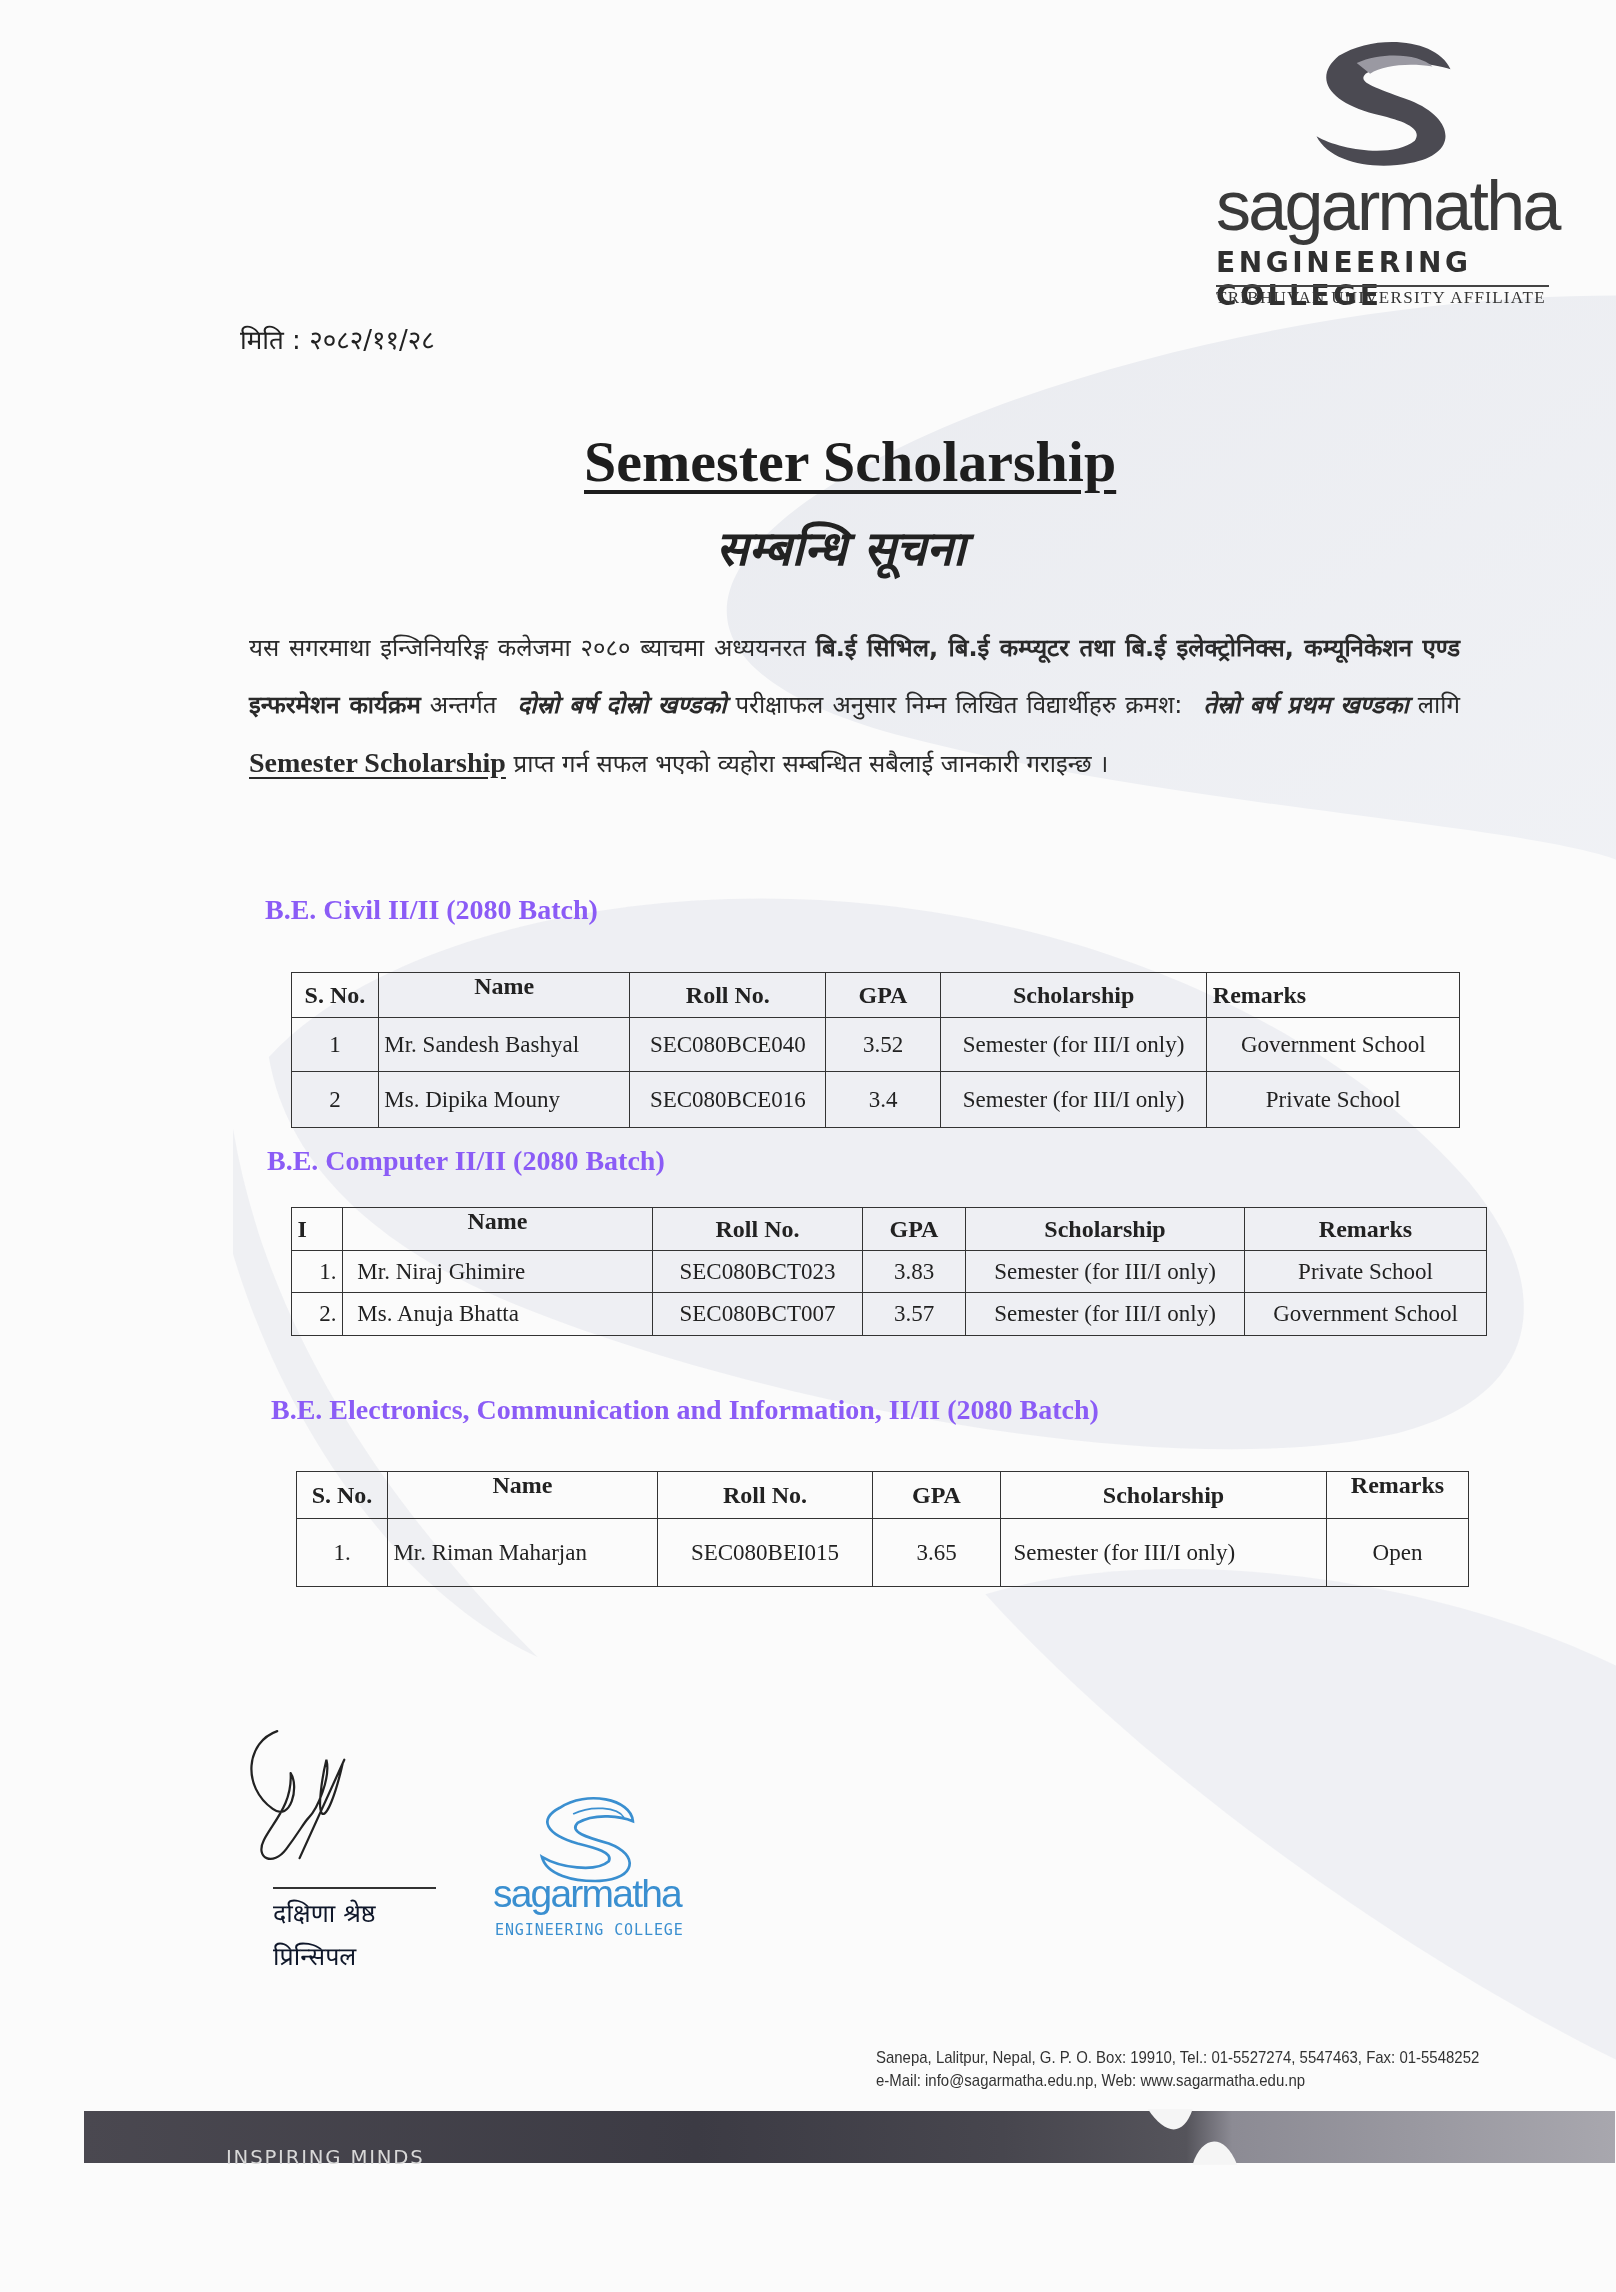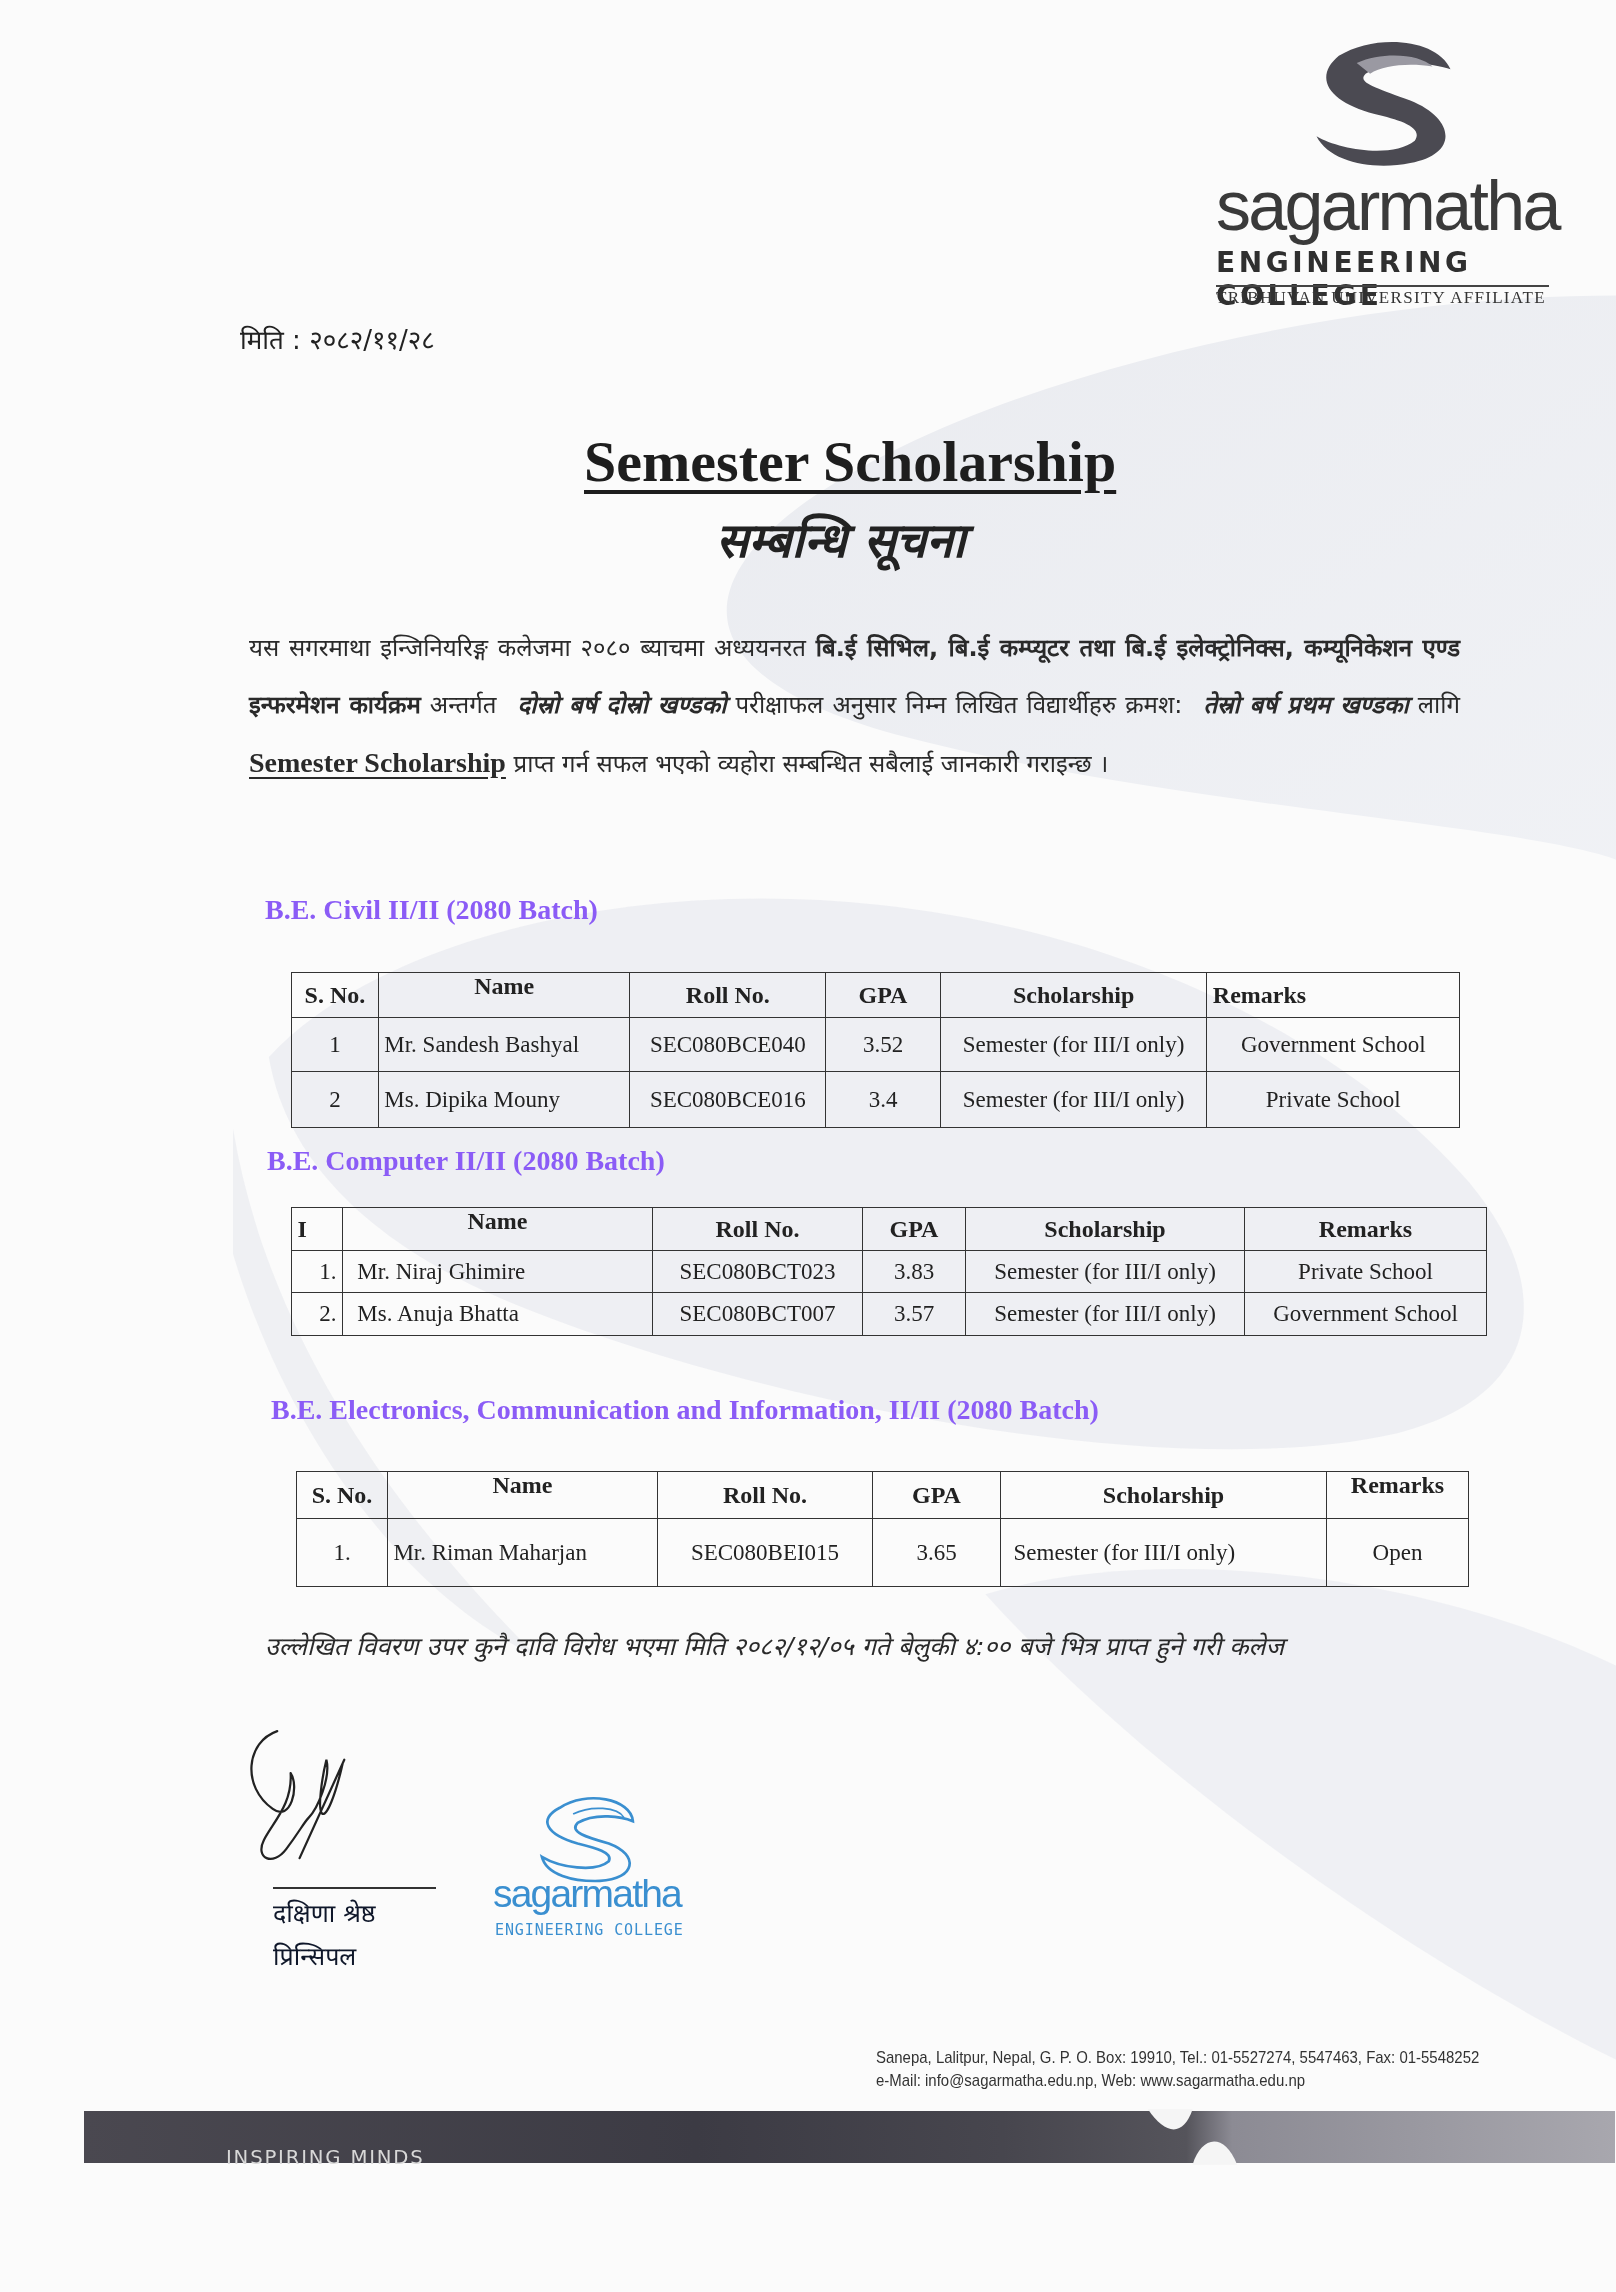--- a/index.html
+++ b/index.html
@@ -7,21 +7,21 @@
          font-family:"Liberation Serif", serif; color:#1a1a1a; }
   .abs { position:absolute; }
   .wm { position:absolute; left:0; top:0; width:1617px; height:2293px; pointer-events:none; }
   
   .logo-word { font-family:"Liberation Sans", sans-serif; font-size:70px; color:#3a3a3a; letter-spacing:-2.7px; font-weight:normal; }
   .logo-sub { font-family:"DejaVu Sans", sans-serif; font-weight:bold; font-size:28px; letter-spacing:3.6px; color:#2f2f2f; }
   .logo-line { height:1.8px; background:#444; }
   .logo-tu { font-family:"Liberation Serif", serif; font-size:17px; letter-spacing:1.3px; color:#333; }
   .date { font-family:"DejaVu Sans", sans-serif; font-size:26px; color:#222; }
   .title { font-size:58px; font-weight:bold; text-decoration:underline; text-decoration-thickness:3.6px; text-underline-offset:9px; color:#1e1e1e; }
-  .subtitle { font-family:"DejaVu Sans", sans-serif; font-size:48px; font-weight:bold; font-style:italic; color:#222; }
+  .subtitle { font-family:"DejaVu Sans", sans-serif; font-size:48px; font-weight:bold; font-style:italic; color:#222;margin-top:8px; }
   .para { font-family:"DejaVu Sans", sans-serif; font-size:24px; line-height:57px; color:#2a2a2a; text-align:justify; text-align-last:left; }
   .para b { font-weight:bold; }
   .para i { font-weight:bold;margin-left:12px; }
   .para u { font-family:"Liberation Serif", serif; font-weight:bold; font-size:28px; text-underline-offset:4.5px; }
   .sec-h { font-size:28px; font-weight:bold; color:#8b5cf6; }
   table.grid { position:absolute; border-collapse:collapse; font-family:"Liberation Serif", serif; font-size:23px; color:#222; }
   table.grid td, table.grid th { border:1.8px solid #333; padding:0 5.4px; white-space:nowrap; }
   table.grid th { font-weight:bold; font-size:24px; }
   .c { text-align:center; }
   .l { text-align:left; }
@@ -171,21 +171,20 @@
     <td class="l">Mr. Riman Maharjan</td>
     <td class="c">SEC080BEI015</td>
     <td class="c">3.65</td>
     <td class="l" style="padding-left:12.5px">Semester (for III/I only)</td>
     <td class="c">Open</td>
   </tr>
 </tbody>
   </table>
 
 <div class="abs note" style="left:265px;top:1617px;white-space:nowrap;">
-  <div>उल्लेखित विवरण उपर कुनै दावि विरोध भएमा मिति २०८२/१२/०५ गते बेलुकी ४:०० बजे भित्र प्राप्त हुने गरी कलेज</div>
 </div>
 
 <svg class="abs" style="left:237px;top:1724px;" width="152" height="152" viewBox="0 0 170 170">
   <path d="M45 8 C10 20 5 70 40 95 C60 110 70 70 60 55 M60 55 C62 90 40 110 30 130 C20 150 40 160 55 140 C70 120 75 110 80 105 C90 95 105 60 100 40 C95 60 90 95 95 100 C100 105 110 80 118 45 M120 40 L70 150" fill="none" stroke="#222" stroke-width="2.5" stroke-linecap="round"></path>
 </svg>
 <div class="abs" style="left:273px;top:1887px;width:163px;height:1.8px;background:#333;"></div>
 <div class="abs sig-name" style="left:273px;top:1892px;">
   <div>दक्षिणा श्रेष्ठ</div>
   <div>प्रिन्सिपल</div>
 </div>

